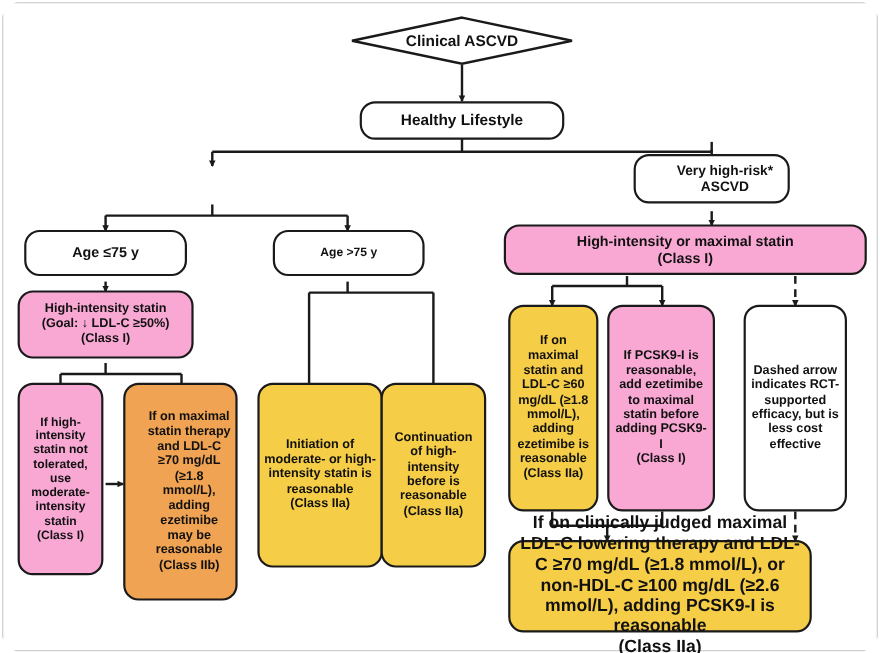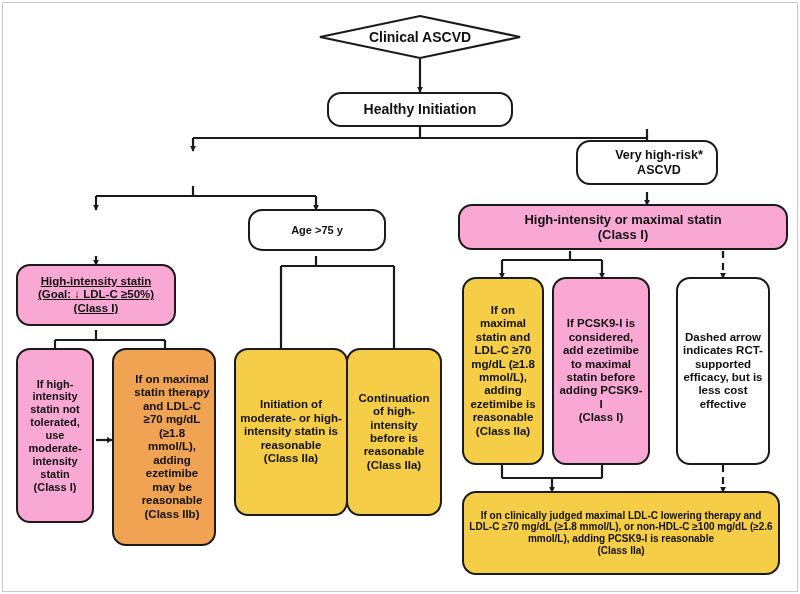--- a/index.html
+++ b/index.html
@@ -8,20 +8,21 @@
     background: #ffffff;
   }
   #canvas {
     position: relative;
     width: 800px;
     height: 594px;
     background: #ffffff;
     overflow: hidden;
     font-family: "Liberation Sans", sans-serif;
     box-sizing: border-box;
+    border-radius: 24px;
   }
   #frame {
     position: absolute;
     left: 2px;
     top: 2px;
     width: 796px;
     height: 590px;
     border: 1px solid #c9c9c9;
     box-sizing: border-box;
     pointer-events: none;
@@ -138,52 +139,53 @@
     </g>
   </svg>
 
   <div class="diamond-wrap" style="left:318px; top:14px; width:204px; height:46px;">
     <svg width="204" height="46" viewBox="0 0 204 46">
       <polygon points="102,2 202,23 102,44 2,23" fill="#ffffff" stroke="#1a1a1a" stroke-width="2.2"></polygon>
     </svg>
     <div class="diamond-label">Clinical ASCVD</div>
   </div>
 
-  <div class="node white" style="left:327px; top:92px; width:186px; height:35px; font-size:14px;">Healthy Initiation</div>
+  <div class="node white" style="left:327px; top:92px; width:186px; height:35px; font-size:14px;">Healthy Lifestyle</div>
 
 
   <div class="node white" style="left:576px; top:140px; width:142px; height:45px; font-size:12.5px;padding-left:28px;">Very high-risk*
 ASCVD</div>
 
+  <div class="node white" style="left:22px; top:209px; width:148px; height:42px; font-size:13px;">Age ≤75 y</div>
 
   <div class="node white" style="left:248px; top:209px; width:138px; height:42px; font-size:11px;">Age &gt;75 y</div>
 
-  <div class="node green" style="left:16px; top:264px; width:160px; height:62px; font-size:11.5px;text-decoration:underline;">High-intensity statin
+  <div class="node green" style="left:16px; top:264px; width:160px; height:62px; font-size:11.5px;">High-intensity statin
 (Goal: ↓ LDL-C ≥50%)
 (Class I)</div>
 
   <div class="node green" style="left:16px; top:348px; width:78px; height:175px; font-size:11px;">If high-intensity statin not tolerated, use moderate-intensity statin
 (Class I)</div>
 
   <div class="node orange" style="left:112px; top:348px; width:104px; height:198px; font-size:11.5px;">If on maximal statin therapy and LDL-C ≥70 mg/dL (≥1.8 mmol/L), adding ezetimibe may be reasonable
 (Class IIb)</div>
 
   <div class="node yellow" style="left:234px; top:348px; width:114px; height:168px; font-size:11.5px;">Initiation of moderate- or high-intensity statin is reasonable
 (Class IIa)</div>
 
   <div class="node yellow" style="left:346px; top:348px; width:96px; height:168px; font-size:11.5px;">Continuation of high-intensity before is reasonable
 (Class IIa)</div>
 
   <div class="node green" style="left:458px; top:204px; width:330px; height:46px; font-size:13px;">High-intensity or maximal statin
 (Class I)</div>
 
-  <div class="node yellow" style="left:462px; top:277px; width:82px; height:188px; font-size:11.5px;">If on maximal statin and LDL-C ≥70 mg/dL (≥1.8 mmol/L), adding ezetimibe is reasonable
+  <div class="node yellow" style="left:462px; top:277px; width:82px; height:188px; font-size:11.5px;">If on maximal statin and LDL-C ≥60 mg/dL (≥1.8 mmol/L), adding ezetimibe is reasonable
 (Class IIa)</div>
 
-  <div class="node green" style="left:552px; top:277px; width:98px; height:188px; font-size:11.5px;">If PCSK9-I is considered, add ezetimibe to maximal statin before adding PCSK9-I
+  <div class="node green" style="left:552px; top:277px; width:98px; height:188px; font-size:11.5px;">If PCSK9-I is reasonable, add ezetimibe to maximal statin before adding PCSK9-I
 (Class I)</div>
 
   <div class="node white" style="left:676px; top:277px; width:94px; height:188px; font-size:11.5px;">Dashed arrow indicates RCT-supported efficacy, but is less cost effective</div>
 
-  <div class="node yellow" style="left:462px; top:491px; width:318px; height:84px; font-size:10px;">If on clinically judged maximal LDL-C lowering therapy and LDL-C ≥70 mg/dL (≥1.8 mmol/L), or non-HDL-C ≥100 mg/dL (≥2.6 mmol/L), adding PCSK9-I is reasonable
+  <div class="node yellow" style="left:462px; top:491px; width:276px; height:84px; font-size:16px;">If on clinically judged maximal LDL-C lowering therapy and LDL-C ≥70 mg/dL (≥1.8 mmol/L), or non-HDL-C ≥100 mg/dL (≥2.6 mmol/L), adding PCSK9-I is reasonable
 (Class IIa)</div>
 
 </div>
 
 </body></html>

